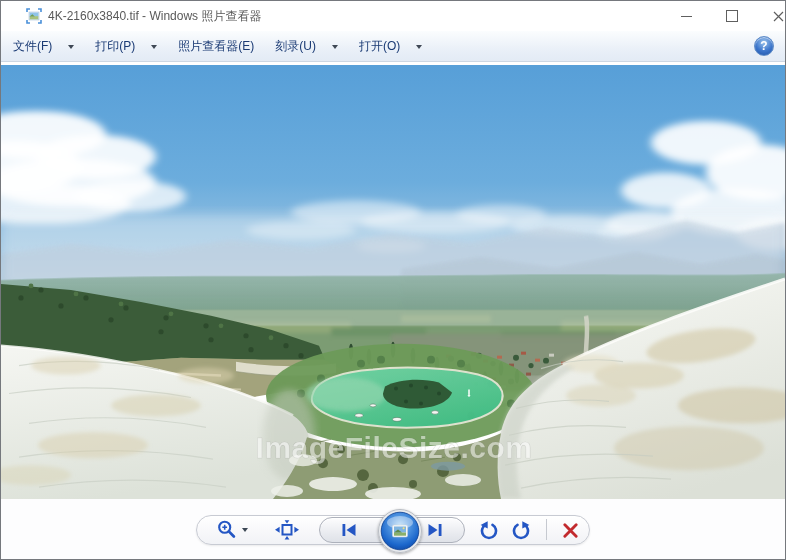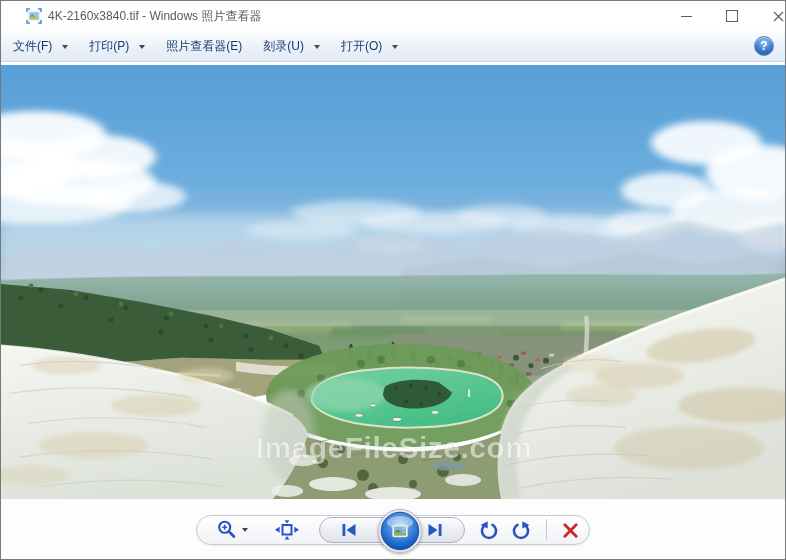--- a/index.html
+++ b/index.html
@@ -12,21 +12,21 @@
   .title-text{font-size:12px;color:#595959;white-space:nowrap;}
   .win-controls{margin-left:auto;display:flex;height:30px;}
   .win-btn{width:46px;height:30px;display:flex;align-items:center;justify-content:center;
            background:transparent;border:none;padding:0;cursor:default;color:#5f5f5f;}
   .glyph-min{width:11px;height:1px;background:#5f5f5f;display:block;}
   .glyph-max{width:10px;height:10px;border:1px solid #5f5f5f;display:block;}
   
   .menubar{position:absolute;left:0;top:30px;width:784px;height:31px;box-sizing:border-box;
            background:linear-gradient(#fbfdfe,#eaf0f8 60%,#e3ebf5);
            border-bottom:1px solid #cdd7e3;display:flex;align-items:center;}
-  .menu-item{display:flex;align-items:center;gap:10px;padding:0 9px;height:24px;margin-left:3px;
+  .menu-item{display:flex;align-items:center;gap:16px;padding:0 9px;height:24px;margin-left:3px;
              font-size:12px;color:#1a3a74;cursor:default;border-radius:2px;}
   .caret{width:0;height:0;border-left:3.5px solid transparent;border-right:3.5px solid transparent;
          border-top:4px solid #3f4855;margin-top:1px;}
   .help-btn{position:absolute;right:11px;top:5px;width:20px;height:20px;border-radius:50%;
             background:radial-gradient(circle at 50% 30%,#9cc4ec,#3c76cc 55%,#1c50a4);
             border:1px solid #5e8cc8;color:#ffffff;font-size:12px;font-weight:bold;
             display:flex;align-items:center;justify-content:center;padding:0;box-shadow:inset 0 1px 1px rgba(255,255,255,.6);}
   
   .photo-wrap{position:absolute;left:0;top:61px;width:748px;height:437px;background:#ffffff;}
   .photo-wrap svg{position:absolute;left:0;top:3px;width:784px;height:434px;display:block;}

